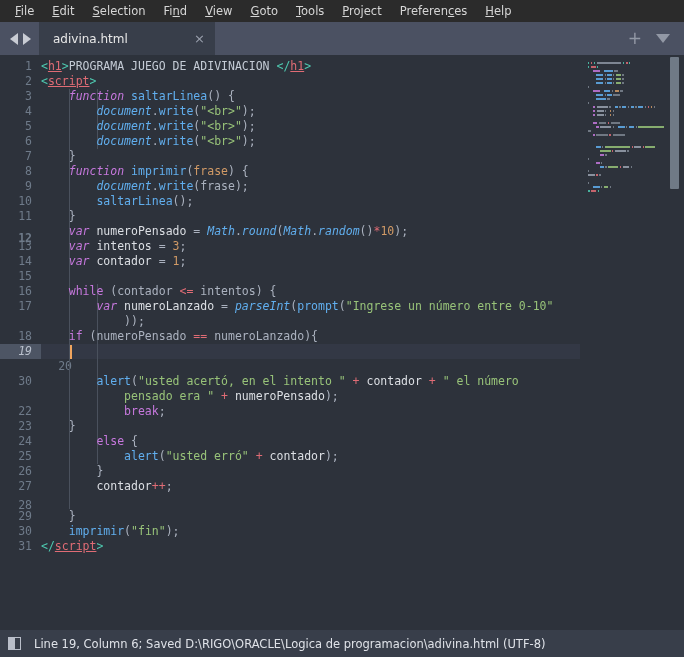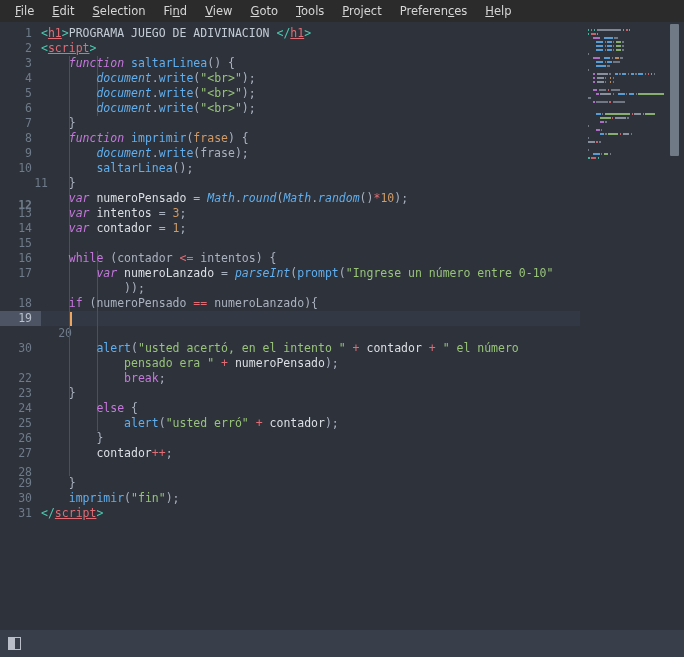--- a/index.html
+++ b/index.html
@@ -127,20 +127,21 @@
     line-height: 15px;
     text-align: right;
     padding-right: 9px;
     box-sizing: border-box;
     color: #6f7b8a;
     font-family: "DejaVu Sans Mono", monospace;
     font-size: 11.5px;
   }
   .gline.active {
     background: #4c5musical;
+    font-style: italic;
   }
   .gline.active {
     background: #4d5564;
     color: #b9c0cc;
   }
 
   .code-area {
     flex: 1 1 auto;
     position: relative;
     padding-top: 4px;
@@ -256,34 +257,49 @@
       <div class="menu-item"><span class="mn">S</span>election</div>
       <div class="menu-item">Fi<span class="mn">n</span>d</div>
       <div class="menu-item"><span class="mn">V</span>iew</div>
       <div class="menu-item"><span class="mn">G</span>oto</div>
       <div class="menu-item"><span class="mn">T</span>ools</div>
       <div class="menu-item"><span class="mn">P</span>roject</div>
       <div class="menu-item">Preferen<span class="mn">c</span>es</div>
       <div class="menu-item"><span class="mn">H</span>elp</div>
     </div>
 
+  <div class="tabbar">
+    <div class="navarrows">
+      <div class="ar ar-left"></div>
+      <div class="ar ar-right"></div>
+    </div>
+    <div class="tab">
+      <span class="tab-title">adivina.html</span>
+      <span class="tab-close">×</span>
+    </div>
+    <div class="tabbar-spacer"></div>
+    <div class="tabbar-right">
+      <span class="plus-icon">+</span>
+      <span class="caret-icon"></span>
+    </div>
+  </div>
 
   <div class="editor">
     <div class="gutter" id="gutter" style="position: relative;">
         <div class="gline" style="position: absolute; top: 4px; left: 0px; width: 41px;">1</div>
         <div class="gline" style="position: absolute; top: 19px; left: 0px; width: 41px;">2</div>
         <div class="gline" style="position: absolute; top: 34px; left: 0px; width: 41px;">3</div>
         <div class="gline" style="position: absolute; top: 49px; left: 0px; width: 41px;">4</div>
         <div class="gline" style="position: absolute; top: 64px; left: 0px; width: 41px;">5</div>
         <div class="gline" style="position: absolute; top: 79px; left: 0px; width: 41px;">6</div>
         <div class="gline" style="position: absolute; top: 94px; left: 0px; width: 41px;">7</div>
         <div class="gline" style="position: absolute; top: 109px; left: 0px; width: 41px;">8</div>
         <div class="gline" style="position: absolute; top: 124px; left: 0px; width: 41px;">9</div>
         <div class="gline" style="position: absolute; top: 139px; left: 0px; width: 41px;">10</div>
-        <div class="gline" style="position: absolute; top: 154px; left: 16px; width: 41px;">11</div>
+        <div class="gline" style="position: absolute; top: 154px; left: 0px; width: 41px;">11</div>
         <div class="gline" style="position: absolute; top: 176px; left: 0px; width: 41px; font-weight: bold;">12</div>
         <div class="gline" style="position: absolute; top: 184px; left: 0px; width: 41px;">13</div>
         <div class="gline" style="position: absolute; top: 199px; left: 0px; width: 41px;">14</div>
         <div class="gline" style="position: absolute; top: 214px; left: 0px; width: 41px;">15</div>
         <div class="gline" style="position: absolute; top: 229px; left: 0px; width: 41px;">16</div>
         <div class="gline" style="position: absolute; top: 244px; left: 0px; width: 41px;">17</div>
         <div class="gline" style="position: absolute; top: 274px; left: 0px; width: 41px;">18</div>
         <div class="gline active" style="position: absolute; top: 289px; left: 0px; width: 41px;">19</div>
         <div class="gline" style="position: absolute; top: 304px; left: 0px; width: 41px; margin-left: 40px;">20</div>
         <div class="gline" style="position: absolute; top: 319px; left: 0px; width: 41px;">30</div>
@@ -519,14 +535,15 @@
         </div>
       <div class="mm-scroll"></div>
     </div>
   </div>
 
   <div class="statusbar">
     <span class="status-icon">
       <span class="half-l"></span>
         <span class="half-r"></span>
     </span>
+    <span class="status-text">Line 19, Column 6; Saved D:\RIGO\ORACLE\Logica de programacion\adivina.html (UTF-8)</span>
   </div>
 </div>
 
 </body></html>

